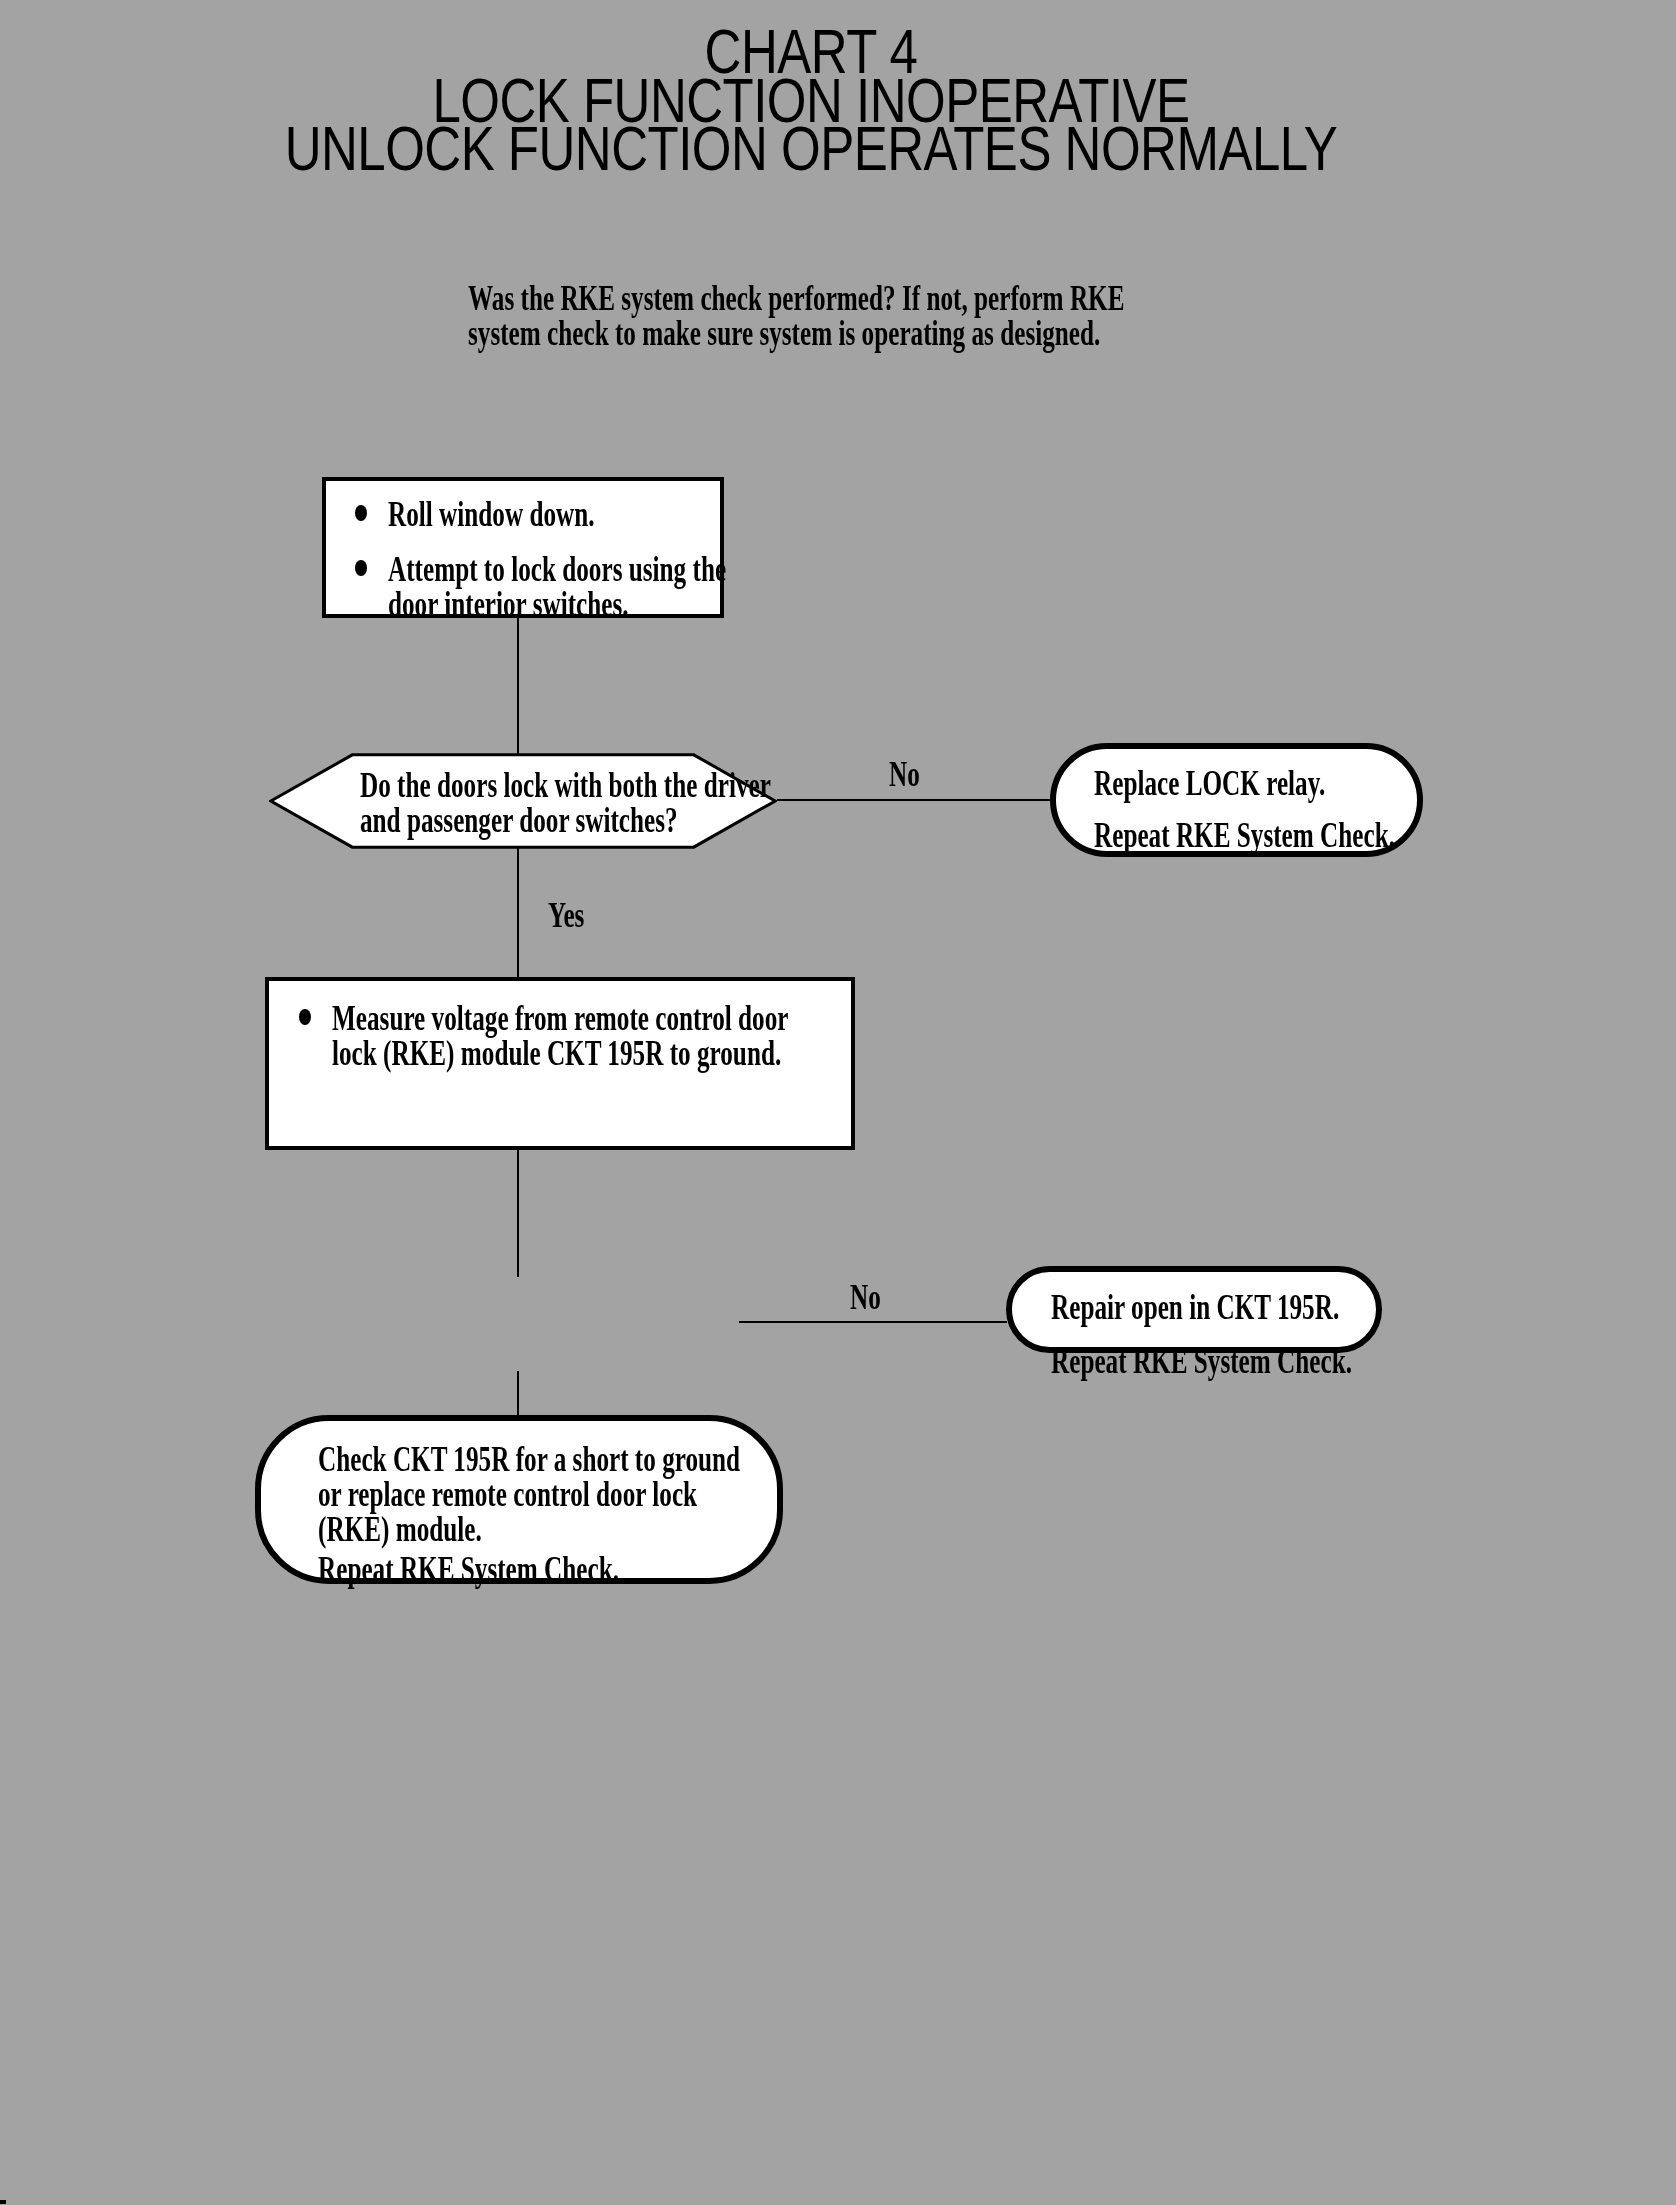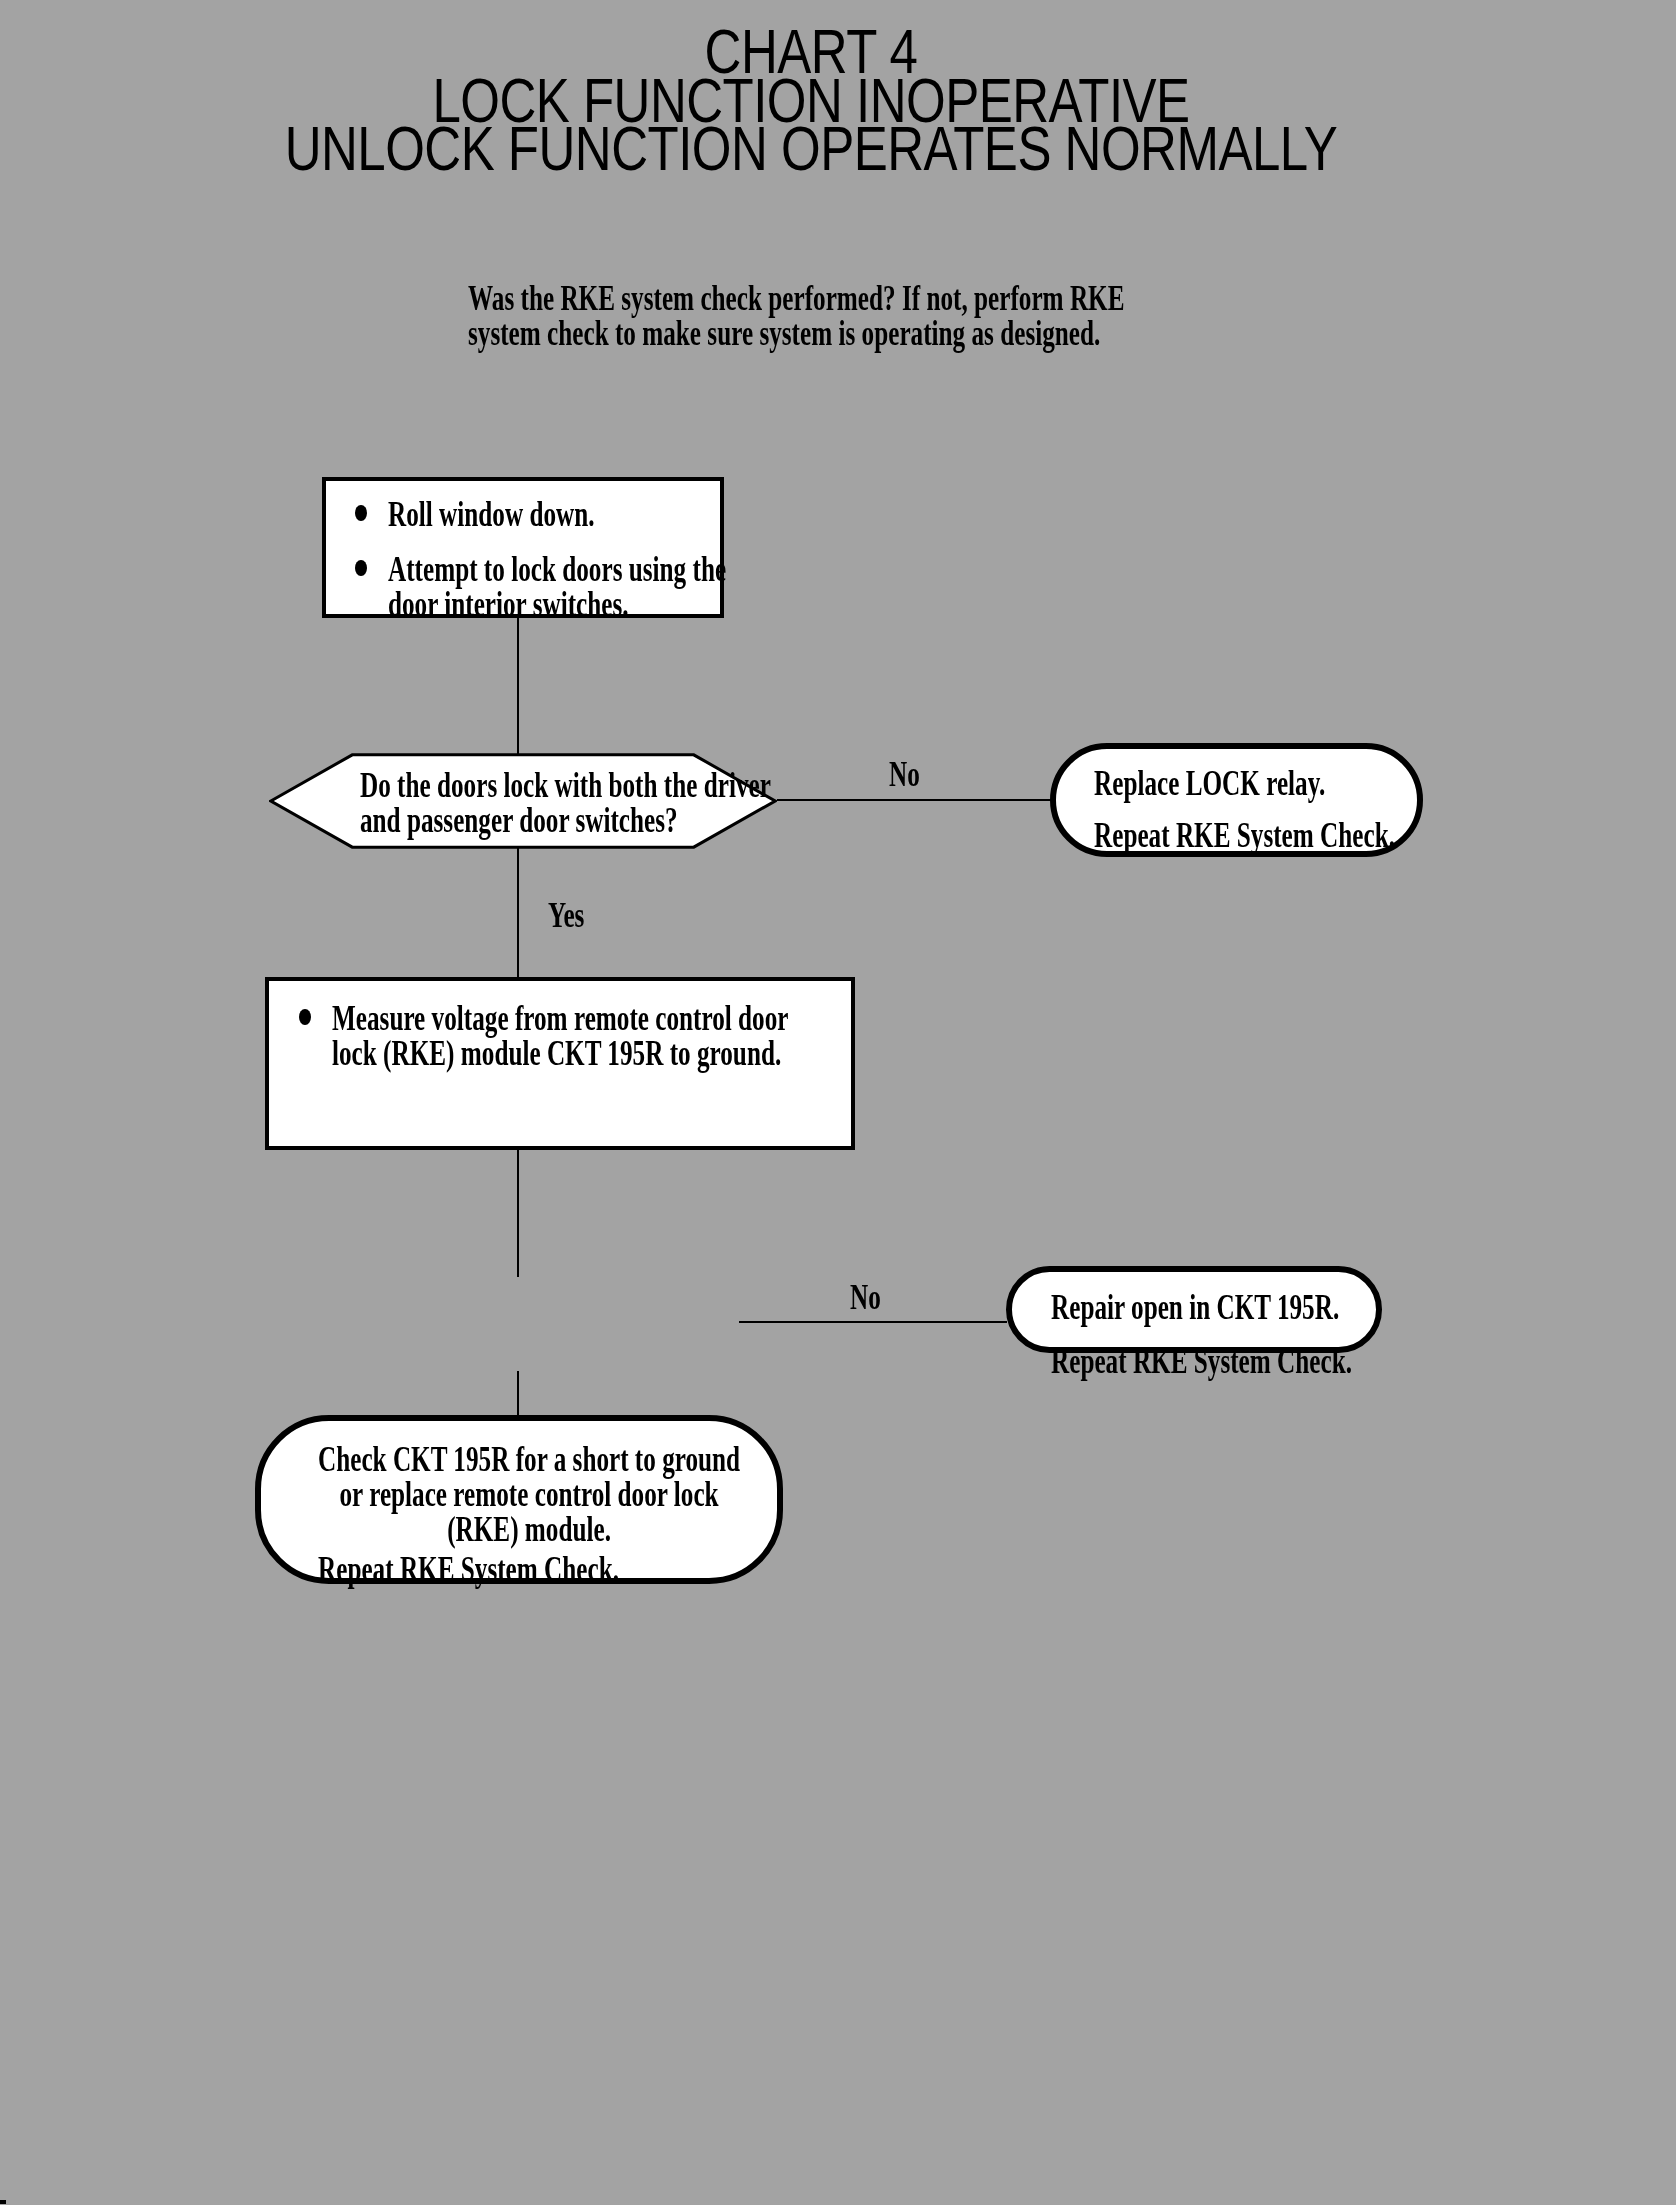--- a/index.html
+++ b/index.html
@@ -65,21 +65,20 @@
   #hex1 { left:269px; top:753px; width:508px; height:88px; }
   #hex1 .serif { left:91px; top:14.6px; }
   #hex2 { left:307px; top:1275px; width:433px; height:97px; }
   #hex2 .serif { left:53px; top:15px; }
   
   .stadium {
     position:absolute;
     border:6.7px solid #000;
     background:#fff;
     overflow:visible;
-    text-align:center;
   }
   #stadium1 { left:1050px; top:743px; width:373px; height:114px; border-radius:57px; }
   #stadium1 .l1 { position:absolute; left:38px; top:17px; }
   #stadium1 .l2 { position:absolute; left:38px; top:69px; }
   #stadium2 { left:1006px; top:1266px; width:376px; height:87px; border-radius:58px; }
   #stadium2 .l1 { position:absolute; left:39px; top:18px; }
   #stadium2 .l2 { position:absolute; left:39px; top:72px; }
   #stadium3 { left:255px; top:1415px; width:528px; height:169px; border-radius:74px; }
   #stadium3 .l1 { position:absolute; left:57px; top:20.7px; }
   #stadium3 .l2 { position:absolute; left:57px; top:131px; }

